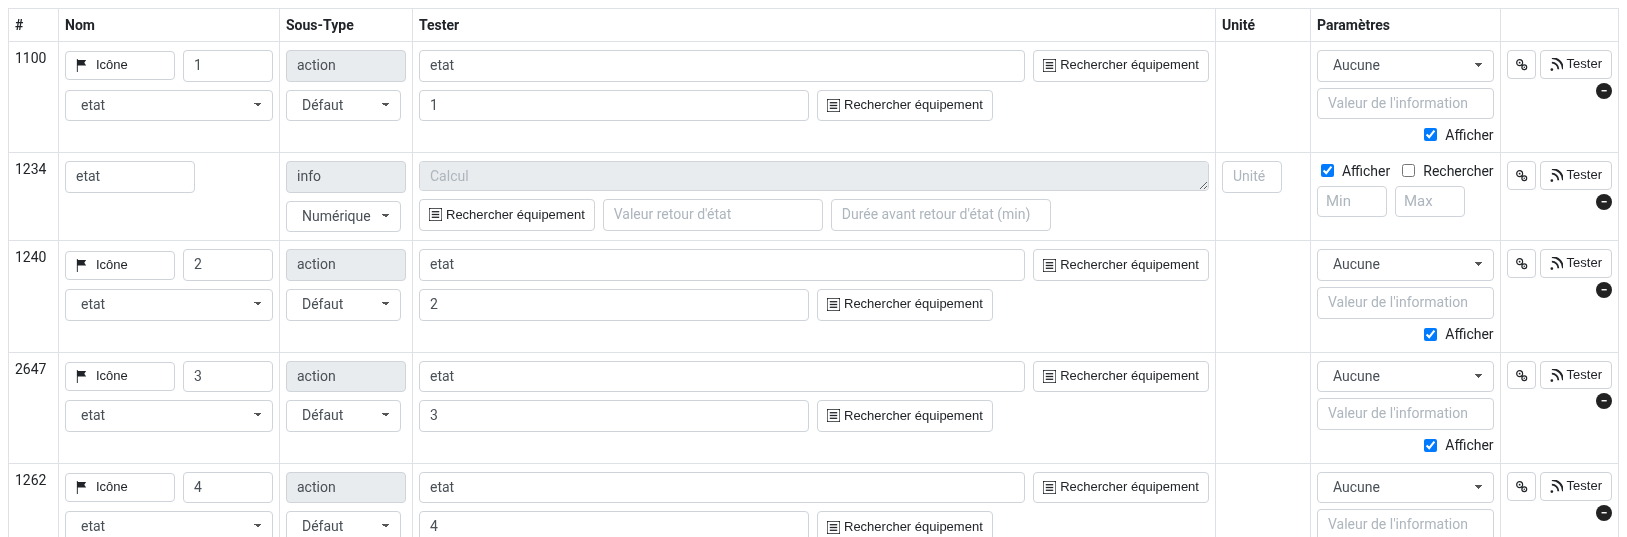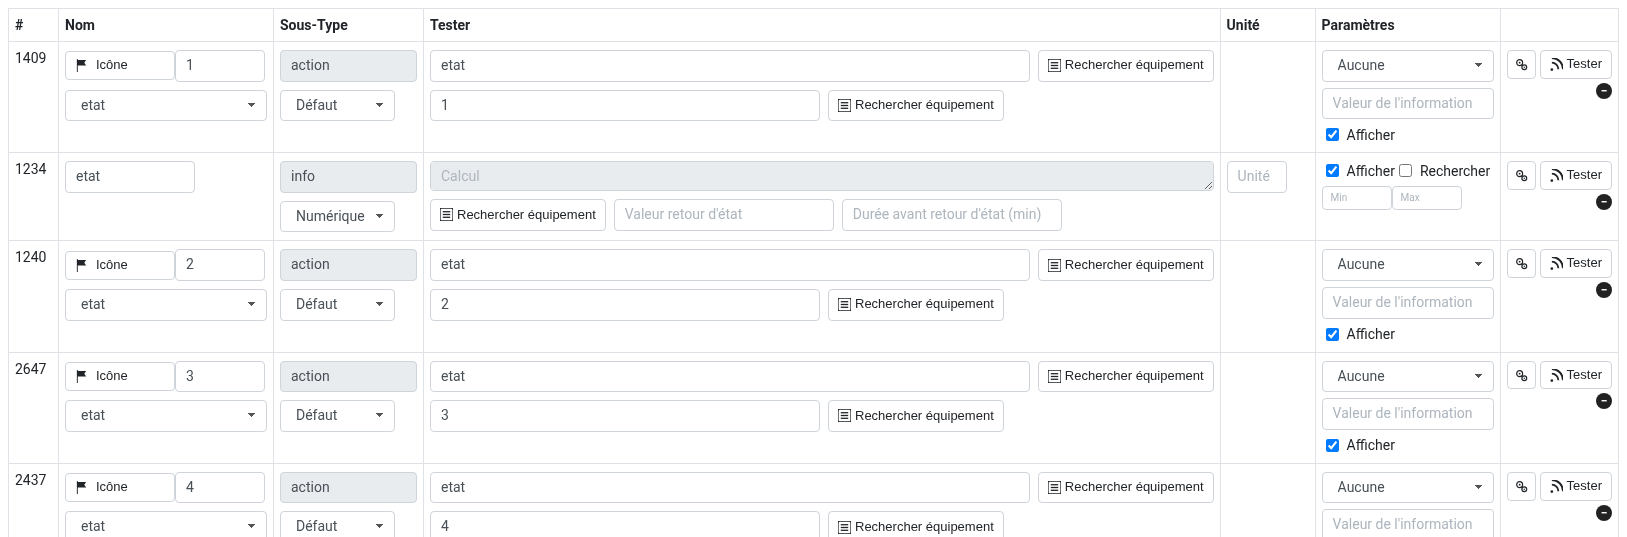--- a/index.html
+++ b/index.html
@@ -31,21 +31,21 @@
   padding: 5px 10px;
   font-size: 14px;
   line-height: 1.4;
   color: #495057;
   background: #fff;
   border: 1px solid #ced4da;
   border-radius: 4px;
   font-family: inherit;
 }
 .form-control::placeholder, textarea::placeholder { color: #adb5bd; }
-.form-control.small { padding: 4px 8px; font-size: 10px; }
+.form-control.small { padding: 4px 8px; font-size: 15px; }
 .form-control.readonly, .readonly {
   background: #e9ecef;
   color: #495057;
 }
 .form-select {
   appearance: none;
   -webkit-appearance: none;
   background-image: linear-gradient(45deg, transparent 50%, #555 50%), linear-gradient(135deg, #555 50%, transparent 50%);
   background-position: calc(100% - 14px) 12px, calc(100% - 10px) 12px;
   background-size: 4px 4px, 4px 4px;
@@ -64,28 +64,28 @@
   border: 1px solid #ced4da;
   background: #fff;
   color: #212529;
   border-radius: 4px;
   cursor: pointer;
   white-space: nowrap;
 }
 .btn.icon-only { padding: 5px 7px; }
 .btn svg { width: 13px; height: 13px; }
 .row-stack { display: flex; flex-direction: column; gap: 8px; }
-.row-inline { display: flex; align-items: center; }
+.row-inline { display: flex; gap: 8px; align-items: center; }
 .w-icone { width: 110px; }
 .w-num { width: 90px; }
-.w-action { width: 137px; }
+.w-action { width: 120px; }
 .w-sel { width: 115px; }
 .w-unit { width: 60px; }
 .w-min { width: 70px; }
-.chk-label { display: inline-flex; align-items: center; gap: 5px; font-size: 14px; }
+.chk-label { display: inline-flex; align-items: center; gap: 5px; font-size: 14px; justify-content: flex-end; }
 .chk-label input { accent-color: #007bff; }
 .flag-svg { width: 14px; height: 14px; vertical-align: middle; margin-right: 4px; }
 .minus-circle {
   display: inline-flex;
   width: 16px; height: 16px;
   border-radius: 50%;
   background: #222;
   color: #fff;
   align-items: center;
   justify-content: center;
@@ -143,21 +143,21 @@
       <th class="col-nom">Nom</th>
       <th class="col-sous">Sous-Type</th>
       <th>Tester</th>
       <th class="col-unit">Unité</th>
       <th class="col-param">Paramètres</th>
       <th class="col-act"></th>
     </tr>
   </thead>
   <tbody id="tbody">
 <tr>
-  <td><span>1409</span></td>
+  <td><span>1100</span></td>
   <td>
     <div class="row-stack">
       <div class="row-inline">
         <button class="btn w-icone">
           <svg class="flag-svg" viewBox="0 0 14 14">
                   <use href="#i-flag"></use>
                 </svg>
                 <span>Icône</span>
         </button>
         <input class="form-control w-num" value="1" style="">
@@ -451,21 +451,21 @@
               </svg>
               <span>Tester</span>
             </button>
     </div>
     <div class="act-bottom">
       <span class="minus-circle">−</span>
     </div>
   </td>
 </tr>
 <tr>
-  <td><span>2437</span></td>
+  <td><span>1262</span></td>
   <td>
     <div class="row-stack">
       <div class="row-inline">
         <button class="btn w-icone">
           <svg class="flag-svg" viewBox="0 0 14 14">
                   <use href="#i-flag"></use>
                 </svg>
                 <span>Icône</span>
         </button>
         <input class="form-control w-num" value="4" style="">

